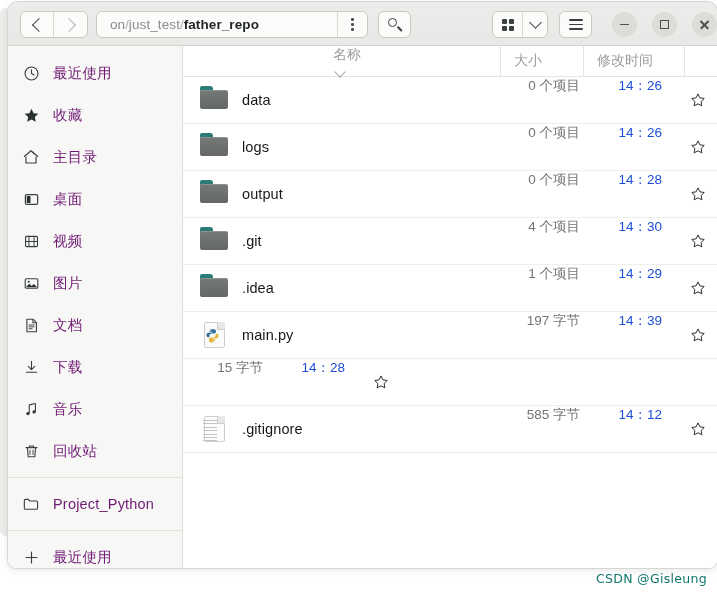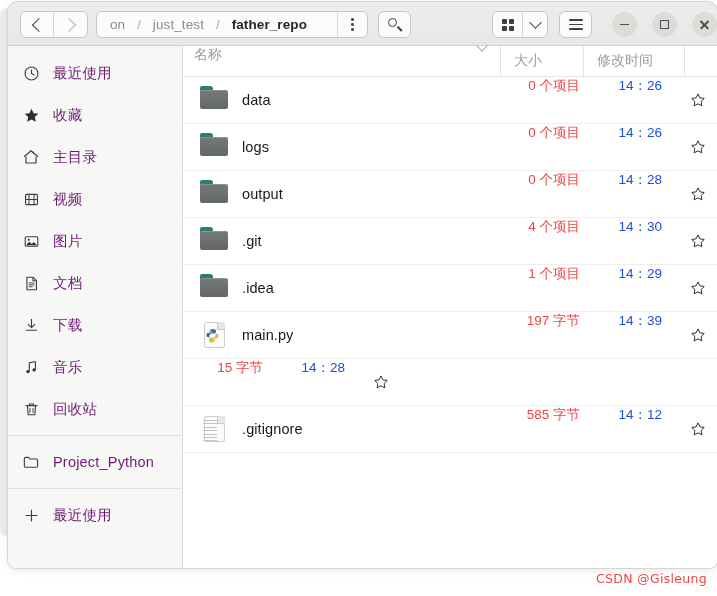--- a/index.html
+++ b/index.html
@@ -98,21 +98,21 @@
     box-sizing: border-box;
     display: flex;
     align-items: stretch;
     overflow: hidden;
   }
   .crumbs {
     flex: 1;
     display: flex;
     align-items: center;
     padding-left: 13px;
-    gap: 12px;
+    gap: 0;
     font-size: 13.5px;
     overflow: hidden;
     white-space: nowrap;
   }
   .crumb { color: #8a8d8c; letter-spacing: .1px; }
   .crumb.cur { color: #1f2426; font-weight: bold; }
   .crumb-sep { color: #a9acab; font-size: 13px; }
   .pathmenu {
     width: 29px;
     border-left: 1px solid #d8d8d4;
@@ -249,22 +249,23 @@
     border-bottom: 1px solid #e4e4e0;
     display: flex;
     align-items: center;
     font-size: 14px;
     color: #9b9e9d;
   }
   .ch-name {
     width: 317px;
     padding-left: 11px;
     box-sizing: border-box;
-    display: flex; align-items: flex-start; justify-content: space-between;
+    display: flex; align-items: center; justify-content: space-between;
     height: 100%;
+    flex-direction: column;
   }
   .ch-name .sortchev {
     width: 7px; height: 7px;
     border: solid #a7aaa9; border-width: 0 1.4px 1.4px 0;
     transform: rotate(45deg);
     margin: -4px 14px 0 0;
   }
   .ch-size {
     width: 83px;
     border-left: 1px solid #e4e4e0;
@@ -303,21 +304,21 @@
   }
   .cell-name .fname {
     font-size: 14.5px;
     color: #16191b;
     letter-spacing: .1px;
   }
   .cell-size {
     width: 83px;
     text-align: right;
     font-size: 13.5px;
-    color: #ef4444;
+    color: #737373;
     box-sizing: border-box;
     padding-right: 3px;
   }
   .cell-time {
     width: 101px;
     text-align: right;
     font-size: 13.5px;
     color: #1d4ed8;
     box-sizing: border-box;
     padding-right: 22px;
@@ -383,21 +384,21 @@
     display: block; height: 1px; background: #c3c3c1; margin-bottom: 2.4px;
   }
   
   .pylogo { position: absolute; left: 5px; top: 7px; width: 15px; height: 15px; }
 
   
   .watermark {
     position: absolute;
     left: 596px; top: 571px;
     font-size: 12.5px;
-    color: #ef4444;
+    color: #0f766e;
     letter-spacing: .3px;
     font-family: "DejaVu Sans", sans-serif;
   }
 </style>
 </head>
 <body>
 
 <div id="app">
 
   <div class="behind-window"></div>
@@ -503,20 +504,29 @@
             <span class="pico">
               <svg width="18" height="18" viewBox="0 0 20 20">
                   <path d="M2.6 9.4L10 3l7.4 6.4" fill="none" stroke="#3a3f41" stroke-width="1.3" stroke-linecap="round" stroke-linejoin="round"></path>
                   <path d="M4.4 9.6v7.1h11.2V9.6" fill="none" stroke="#3a3f41" stroke-width="1.3" stroke-linejoin="round"></path>
                   <path d="M12.6 4.2v1.9" stroke="#3a3f41" stroke-width="1.2"></path>
                 </svg>
             </span>
             <span class="label">主目录</span>
           </div>
 
+          <div class="place">
+            <span class="pico">
+              <svg width="17" height="17" viewBox="0 0 20 20">
+                  <rect x="2.8" y="4.2" width="14.4" height="11.6" rx="1.6" fill="none" stroke="#3a3f41" stroke-width="1.4"></rect>
+                  <rect x="4.4" y="5.8" width="4.4" height="8.4" rx=".8" fill="#2b3032"></rect>
+                </svg>
+            </span>
+            <span class="label">桌面</span>
+          </div>
 
           <div class="place">
             <span class="pico">
               <svg width="17" height="17" viewBox="0 0 20 20">
                   <rect x="3" y="4" width="14" height="12" rx="1.2" fill="none" stroke="#3a3f41" stroke-width="1.3"></rect>
                   <path d="M7 4v12M13 4v12M3 10h14" stroke="#3a3f41" stroke-width="1.2"></path>
                 </svg>
             </span>
             <span class="label">视频</span>
           </div>

